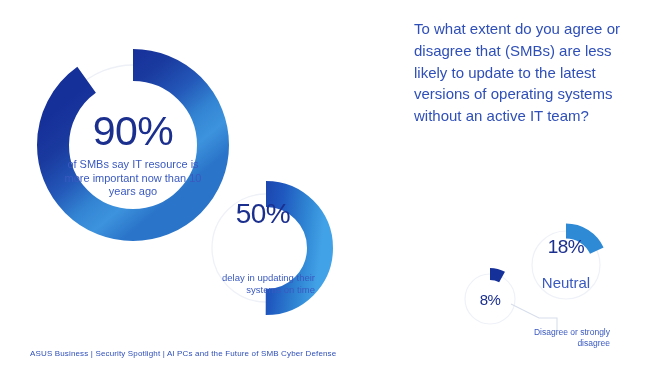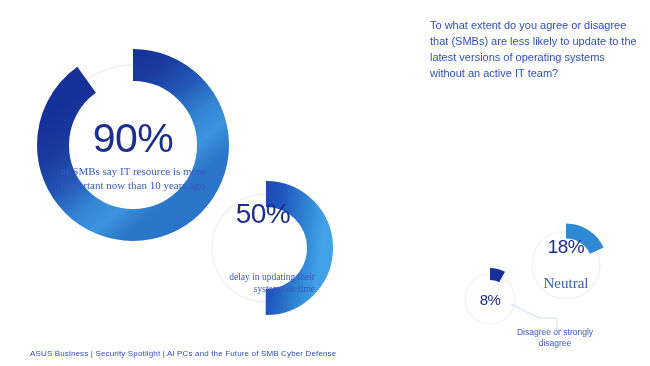--- a/index.html
+++ b/index.html
@@ -49,21 +49,20 @@
   .pct {
     color: #1b2f8f;
     font-weight: 400;
     letter-spacing: -0.5px;
     line-height: 1;
   }
   .cap {
     color: #3a59c0;
     line-height: 1.22;
     margin-top: 6px;
-    font-family: Liberation Serif, serif;
   }
 
   
   #donut-90 {
     left: 30px;
     top: 42px;
     width: 206px;
     height: 206px;
   }
   #donut-90 .pct { font-size: 41px; margin-top: 20px; }
@@ -78,24 +77,23 @@
   #donut-50 .pct { font-size: 28px; }
   #donut-50 .cap { font-size: 9.5px; width: 104px; margin-top: 4px; text-align: right; }
   #donut-50 .donut-center { transform: translateX(-3px); gap: 40px; }
 
   
   .question {
     position: absolute;
     left: 414px;
     top: 18px;
     width: 210px;
-    font-size: 11px;
+    font-size: 15px;
     line-height: 1.45;
     color: #2f4fb8;
-    margin-left: 16px;
   }
 
   #donut-74 {
     left: 430px;
     top: 92px;
     width: 150px;
     height: 150px;
   }
   #donut-74 .pct { font-size: 31px; }
   #donut-74 .cap { font-size: 10.5px; width: 108px; margin-top: 3px; }
@@ -124,21 +122,21 @@
     width: 160px;
     height: 90px;
     overflow: visible;
   }
 
   .leader-label {
     position: absolute;
     left: 500px;
     top: 327px;
     width: 110px;
-    text-align: center;
+    text-align: right;
     font-size: 8.5px;
     line-height: 1.3;
     color: #3a59c0;
   }
 
   
   .footer {
     position: absolute;
     left: 30px;
     top: 349px;

